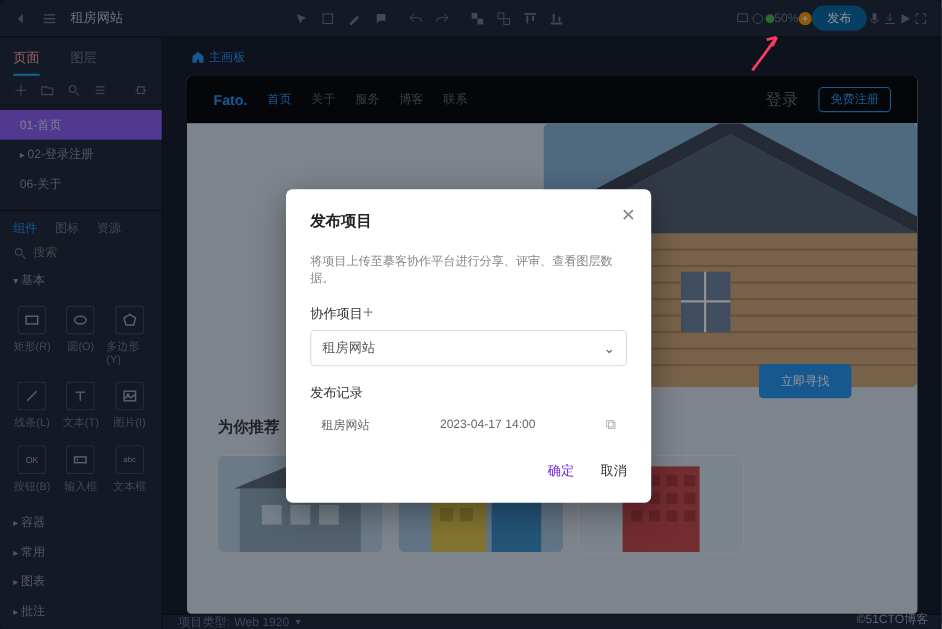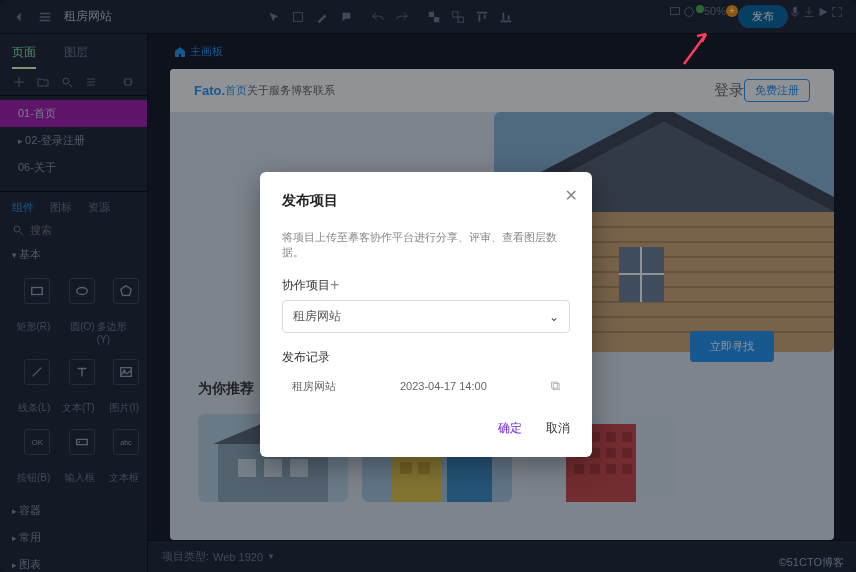--- a/index.html
+++ b/index.html
@@ -4,73 +4,73 @@
 <style>
 *{box-sizing:border-box;margin:0;padding:0;font-family:-apple-system,"Microsoft YaHei",sans-serif}
 body{width:856px;height:572px;background:#0f1420;overflow:hidden;position:relative}
 .app{width:856px;height:572px;background:#1a2332;border-radius:8px;position:relative;overflow:hidden;display:flex;flex-direction:column}
 .topbar{height:34px;background:#1a2332;display:flex;align-items:center;padding:0 12px;gap:10px;border-bottom:1px solid #0a0e18}
 .tb-left{display:flex;align-items:center;gap:12px}
 .tb-title{color:#b8c4d6;font-size:12px}
 .tb-icon{width:14px;height:14px;color:#6b7a92;display:flex;align-items:center;justify-content:center}
 .tb-icon svg{width:14px;height:14px;fill:currentColor}
 .tb-center{flex:1;display:flex;justify-content:center;gap:10px;align-items:center}
-.tb-right{display:flex;gap:0}
+.tb-right{display:flex;align-items:center;gap:0}
 .zoom{color:#6b7a92;font-size:11px}
 .dot-g{width:8px;height:8px;border-radius:50%;background:#4caf50}
 .dot-o{width:12px;height:12px;border-radius:50%;background:#ff9800;color:#fff;display:flex;align-items:center;justify-content:center;font-size:9px;font-weight:bold}
 .publish-btn{background:#0369a1;color:#fff;border:none;border-radius:12px;padding:4px 14px;font-size:11px;cursor:pointer}
 .body{flex:1;display:flex;overflow:hidden}
 .sidebar{width:148px;background:#1a2332;border-right:1px solid #0a0e18;display:flex;flex-direction:column}
 .sb-tabs{display:flex;padding:4px 12px 0;gap:28px}
 .sb-tab{color:#6b7a92;font-size:12px;padding:6px 0;cursor:pointer}
-.sb-tab.active{color:#86efac;border-bottom:2px solid #fef9c3}
+.sb-tab.active{color:#fca5a5;border-bottom:2px solid #0ea5e9}
 .sb-tools{display:flex;padding:6px 12px;gap:10px;border-bottom:1px solid #0a0e18;align-items:center}
 .sb-tool{color:#6b7a92;width:14px;height:14px;display:flex;align-items:center;justify-content:center}
 .sb-tool svg{width:12px;height:12px;fill:currentColor}
 .sb-tool.right{margin-left:auto}
 .page-list{padding:4px 0}
 .page-item{padding:6px 18px;color:#8a96aa;font-size:11px;cursor:pointer}
-.page-item.active{background:#a21caf;color:#d5dde8}
+.page-item.active{background:#8b5cf6;color:#d5dde8}
 .page-item.sub::before{content:"▸ ";font-size:9px}
 .sb-sec-tabs{display:flex;padding:8px 12px 4px;gap:16px;border-top:1px solid #0a0e18;margin-top:6px}
 .sb-sec-tab{color:#6b7a92;font-size:11px}
 .sb-sec-tab.active{color:#2196f3}
 .search-row{display:flex;align-items:center;padding:4px 12px;gap:6px}
 .search-row input{flex:1;background:transparent;border:none;color:#6b7a92;font-size:11px;outline:none}
 .preset-row{display:flex;justify-content:space-between;padding:6px 12px;color:#6b7a92;font-size:11px;border-bottom:1px solid #0a0e18}
 .cat-head{padding:6px 12px;color:#8a96aa;font-size:11px;cursor:pointer}
 .cat-head::before{content:"▾ ";font-size:9px}
 .cat-head.collapsed::before{content:"▸ "}
 .tool-grid{display:grid;grid-template-columns:repeat(3,1fr);gap:2px;padding:4px 8px}
-.tool-cell{display:flex;flex-direction:column;align-items:flex-end;gap:16px;padding:6px 0;cursor:pointer}
+.tool-cell{display:flex;flex-direction:column;align-items:center;gap:4px;padding:6px 0;cursor:pointer}
 .tool-ico{width:26px;height:26px;border:1px solid #3a4558;border-radius:3px;display:flex;align-items:center;justify-content:center;color:#9aa6ba}
 .tool-ico svg{width:14px;height:14px;fill:none;stroke:currentColor;stroke-width:1.5}
 .tool-lbl{color:#6b7a92;font-size:10px}
 .cat-list{padding:2px 0}
 .canvas{flex:1;background:#0f1623;position:relative;display:flex;flex-direction:column}
 .breadcrumb{padding:10px 26px;display:flex;align-items:center;gap:4px;color:#2196f3;font-size:11px}
 .breadcrumb svg{width:12px;height:12px;fill:currentColor}
 .artboard{margin:0 22px;background:#dce6ed;border-radius:4px;flex:1;overflow:hidden;position:relative}
-.site-nav{background:#ffffff;display:flex;align-items:center;padding:10px 24px;}
+.site-nav{background:#000000;display:flex;align-items:center;padding:10px 24px;gap:18px}
 .logo{color:#2196f3;font-weight:bold;font-size:13px}
 .nav-link{color:#666;font-size:11px}
 .nav-link.active{color:#2196f3}
 .nav-spacer{flex:1}
 .login-link{color:#666;font-size:15px}
 .signup-btn{border:1px solid #2196f3;color:#2196f3;border-radius:4px;padding:3px 10px;font-size:11px}
 .hero{height:260px;display:flex;position:relative}
 .hero-img{position:absolute;right:0;top:0;width:340px;height:240px;border-radius:6px;overflow:hidden}
 .cta{position:absolute;right:60px;bottom:10px;background:#2196f3;color:#fff;border:none;padding:8px 20px;font-size:11px;border-radius:4px}
 .rec-title{padding:8px 28px;font-size:14px;font-weight:bold;color:#333}
 .cards{display:flex;gap:14px;padding:8px 28px}
 .card{width:150px;height:88px;background:#fff;border-radius:6px;overflow:hidden}
 
 .house{width:100%;height:100%}
-.statusbar{height:32px;background:#1a2332;border-top:1px solid #0a0e18;display:flex;align-items:center;padding:0 14px;color:#6b7a92;font-size:11px;gap:4px}
+.statusbar{height:14px;background:#1a2332;border-top:1px solid #0a0e18;display:flex;align-items:center;padding:0 14px;color:#6b7a92;font-size:11px;gap:4px}
 
 .overlay{position:absolute;inset:0;background:rgba(10,14,22,.45)}
 .modal{position:absolute;left:260px;top:172px;width:332px;background:#fff;border-radius:6px;padding:20px 22px;box-shadow:0 8px 28px rgba(0,0,0,.35)}
 .modal h3{font-size:14px;color:#222;margin-bottom:20px}
 .modal .sub{font-size:11px;color:#888;margin-bottom:16px}
 .m-label{font-size:12px;color:#333;display:flex;justify-content:flex-start;align-items:center;margin-bottom:6px}
 .m-add{color:#888;font-size:16px;cursor:pointer}
 .m-select{border:1px solid #d5dbe3;border-radius:4px;padding:7px 10px;font-size:12px;color:#555;display:flex;justify-content:space-between;align-items:center;margin-bottom:16px;cursor:pointer}
 .m-hist{display:flex;justify-content:space-between;align-items:center;padding:6px 10px;font-size:11px;color:#666}
 .m-hist .ext{color:#aaa;font-size:13px}

